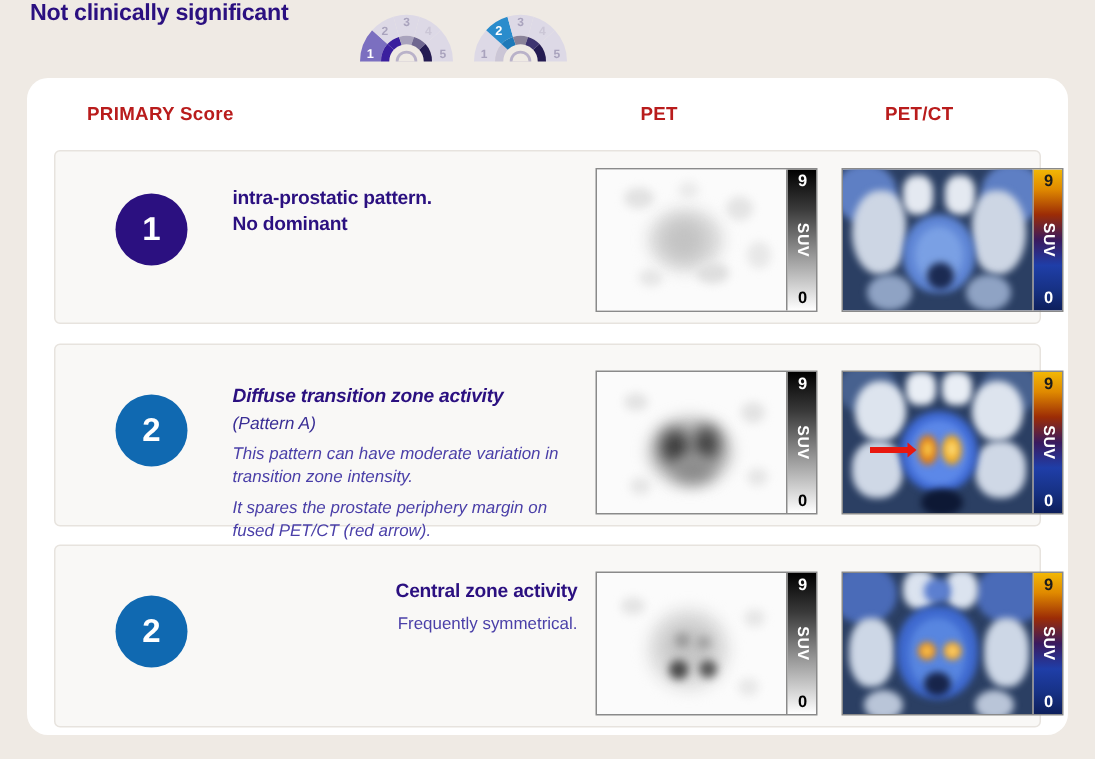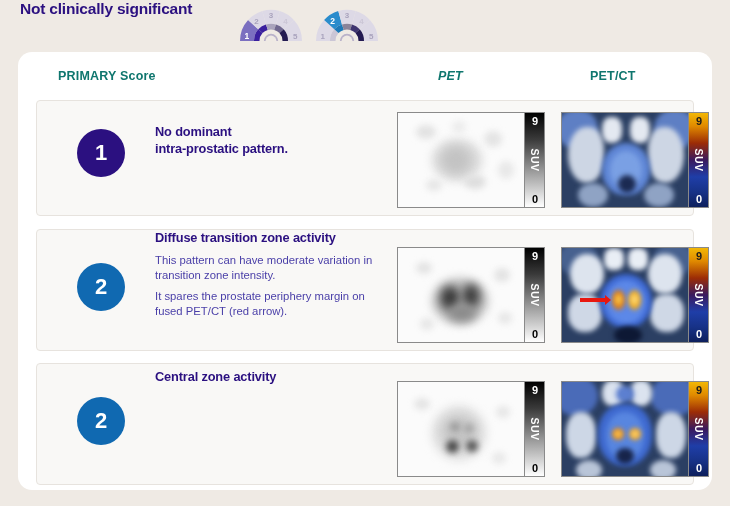--- a/index.html
+++ b/index.html
@@ -41,27 +41,27 @@
 
   
   .col-head {
     position: absolute; left: 0; top: 0;
     width: 694px; height: 40px;
   }
   .col-head .h {
     position: absolute;
     font-size: 12.5px;
     font-weight: bold;
-    color: #0f766e;
+    color: #b91c1c;
     top: 17px;
     letter-spacing: 0.2px;
     white-space: nowrap;
   }
   .h-primary { left: 40px; }
-  .h-pet     { left: 420px; font-style: italic; }
+  .h-pet     { left: 409px; }
   .h-petct   { left: 572px; }
 
   
   .row {
     position: absolute;
     left: 18px;
     width: 658px;
     background: #f9f8f6;
     border: 1px solid #e7e3de;
     border-radius: 4px;
@@ -84,22 +84,22 @@
   .badge-1 { background: #2b1080; top: 28px; }
   .badge-2 { background: #1069b1; top: 33px; }
 
   
   .txt {
     position: absolute;
     left: 118px;
     width: 230px;
   }
   .txt-1 { top: 23px; }
-  .txt-2 { top: 0; }
-  .txt-3 { top: 5px; }
+  .txt-2 { top: 26px; font-style: italic; }
+  .txt-3 { top: 22px; text-align: right; }
 
   .t-title {
     font-size: 12.8px;
     font-weight: bold;
     color: #2b1080;
     line-height: 1.3;
     letter-spacing: -0.15px;
   }
   .t-sub {
     font-size: 11.6px;
@@ -270,22 +270,22 @@
   <div class="col-head">
     <div class="h h-primary">PRIMARY Score</div>
     <div class="h h-pet">PET</div>
     <div class="h h-petct">PET/CT</div>
   </div>
 
   <div class="row row-1 r1">
     <div class="badge badge-1">1</div>
 
     <div class="txt txt-1">
+      <div class="t-title">intra-prostatic pattern.</div>
       <div class="t-title">No dominant</div>
-      <div class="t-title">intra-prostatic pattern.</div>
     </div>
 
     <div class="scan scan-pet">
       <div class="scan-body">
         <div class="pet-film">
           <div class="blob" style="left:34px; top:26px;  width:50px; height:42px; background:#d8d8d8;"></div>
           <div class="blob" style="left:44px; top:34px;  width:28px; height:26px; background:#c3c3c3;"></div>
           <div class="speck" style="left:18px; top:12px;  width:20px; height:14px; background:#e2e2e2;"></div>
           <div class="speck" style="left:86px; top:18px;  width:18px; height:16px; background:#e4e4e4;"></div>
           <div class="speck" style="left:66px; top:62px;  width:22px; height:14px; background:#dedede;"></div>
@@ -323,20 +323,21 @@
         <div class="v v-bot">0</div>
       </div>
     </div>
   </div>
 
   <div class="row row-2 r2">
     <div class="badge badge-2">2</div>
 
     <div class="txt txt-2">
       <div class="t-title">Diffuse transition zone activity</div>
+      <div class="t-pattern">(Pattern A)</div>
       <div class="t-body">This pattern can have moderate variation in transition zone intensity.</div>
       <div class="t-body">It spares the prostate periphery margin on fused PET/CT (red arrow).</div>
     </div>
 
     <div class="scan scan-pet">
       <div class="scan-body">
         <div class="pet-film">
           <div class="blob" style="left:34px; top:30px; width:56px; height:46px; background:#bdbdbd;"></div>
           <div class="blob" style="left:42px; top:38px; width:20px; height:24px; background:#3c3c3c;"></div>
           <div class="blob" style="left:64px; top:36px; width:18px; height:24px; background:#414141;"></div>
@@ -381,20 +382,21 @@
         <div class="v v-bot">0</div>
       </div>
     </div>
   </div>
 
   <div class="row row-3 r3">
     <div class="badge badge-2">2</div>
 
     <div class="txt txt-3">
       <div class="t-title">Central zone activity</div>
+      <div class="t-body">Frequently symmetrical.</div>
     </div>
 
     <div class="scan scan-pet">
       <div class="scan-body">
         <div class="pet-film">
           <div class="blob" style="left:34px; top:24px; width:54px; height:54px; background:#dcdcdc;"></div>
           <div class="blob" style="left:44px; top:34px; width:34px; height:30px; background:#c6c6c6;"></div>
           <div class="speck" style="left:48px; top:58px; width:13px; height:13px; background:#4a4a4a;"></div>
           <div class="speck" style="left:68px; top:58px; width:12px; height:12px; background:#575757;"></div>
           <div class="speck" style="left:52px; top:40px; width:10px; height:10px; background:#9a9a9a;"></div>

